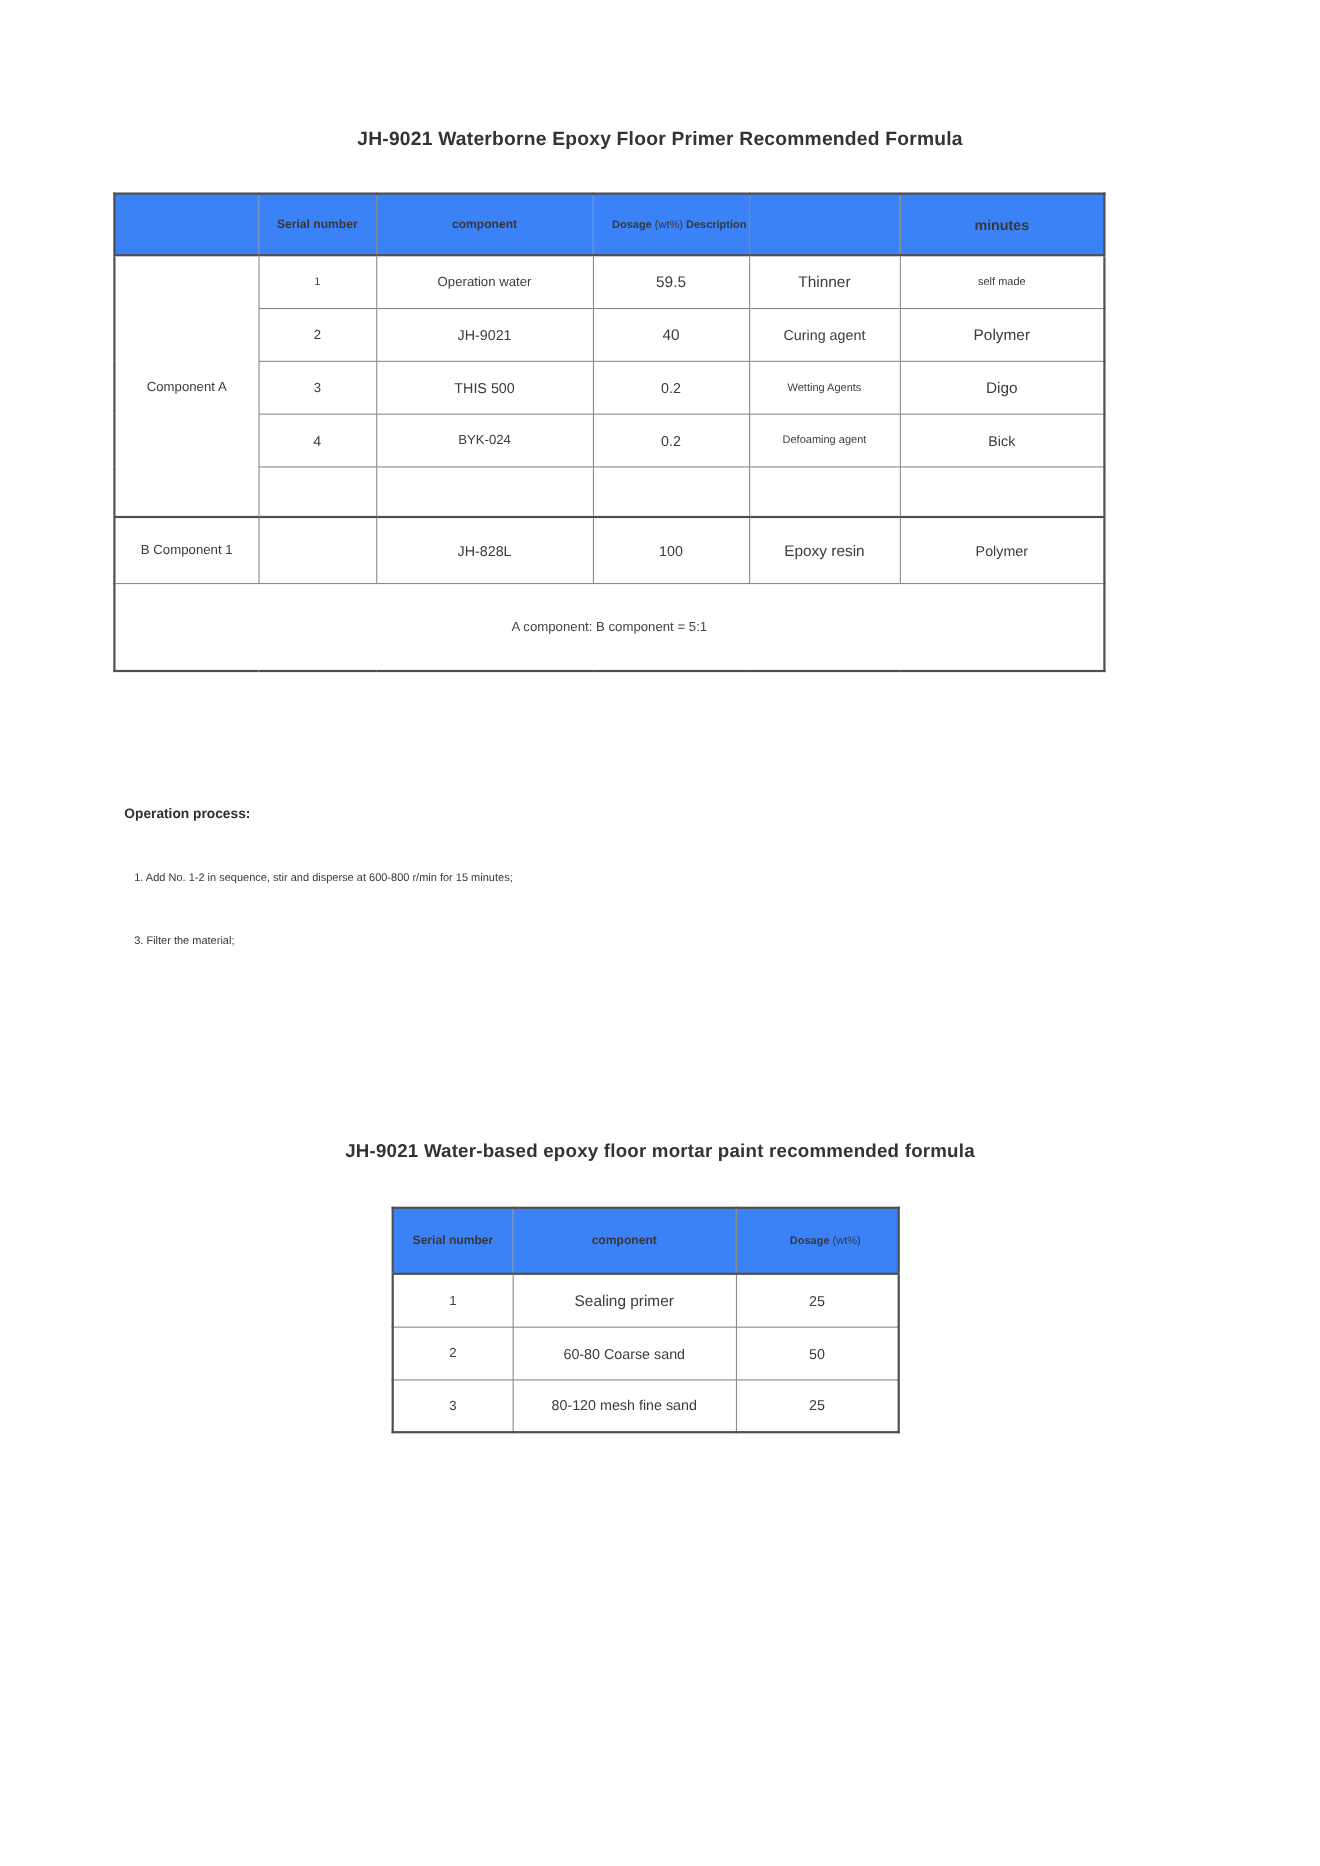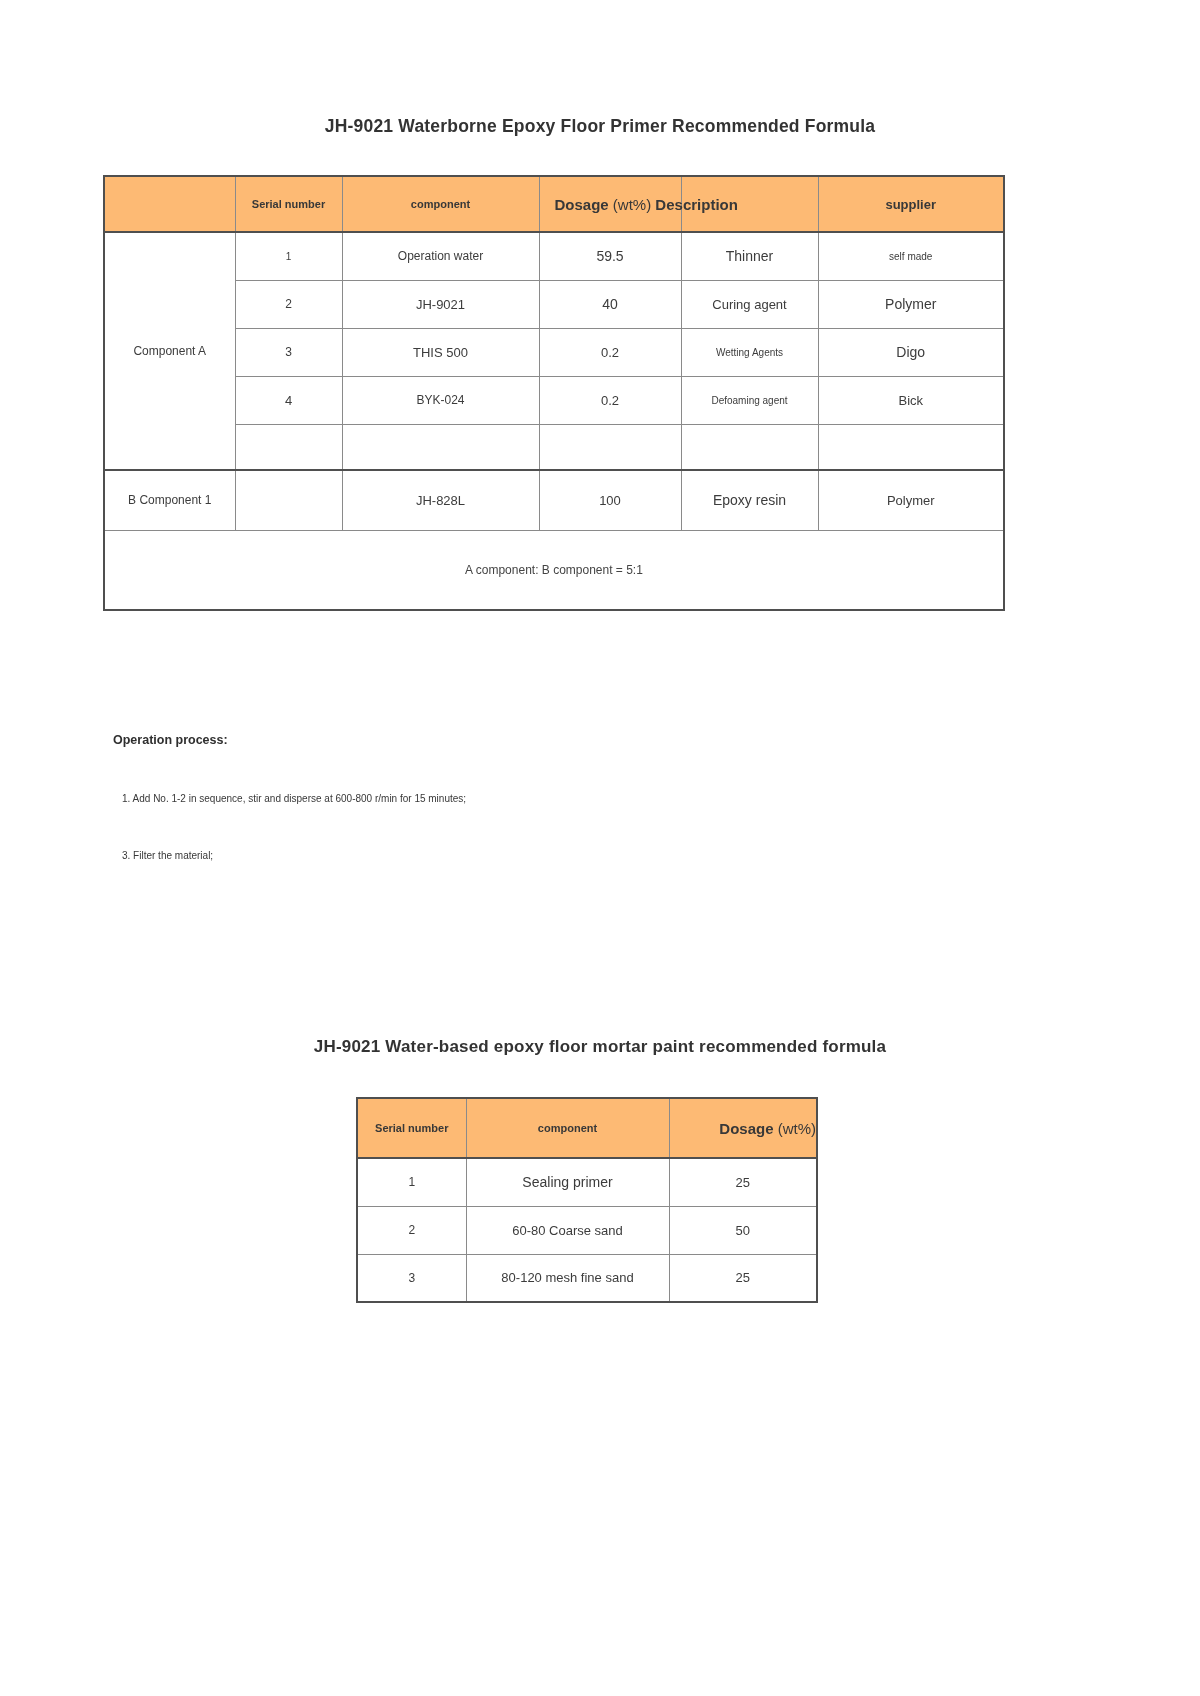--- a/index.html
+++ b/index.html
@@ -33,38 +33,38 @@
     width: 460px;
     border: 2px solid #4f4f4f;
   }
   td {
     border: 1px solid #8a8a8a;
     text-align: center;
     vertical-align: middle;
     color: #3c3c3c;
     font-size: 12px;
   }
-  tr.head { background: #fdba74; }
+  tr.head { background: #3b82f6; }
   tr.head td { font-weight: bold; border-bottom: 2px solid #4f4f4f; color: #383838; }
   .primer-table tr.head { height: 56px; }
   .primer-table tr.row { height: 48px; }
   .primer-table tr.row-empty { height: 46px; }
   .primer-table tr.brow { height: 60px; }
   .primer-table tr.brow td { border-top: 2px solid #4f4f4f; }
   .primer-table tr.foot { height: 80px; }
   .primer-table tr.foot td { font-size: 12px; color: #444444; }
 
   .mortar-table tr.head { height: 60px; }
   .mortar-table tr.row { height: 48px; }
 
   td.h-sm { font-size: 11px; }
   td.h-lg { font-size: 13px; }
   td.h-dosage {
-    font-size: 15px;
-    text-align: right;
+    font-size: 10px;
+    text-align: center;
     padding-left: 15px;
     white-space: nowrap;
     overflow: visible;
   }
   td.h-dosage .unit { font-weight: normal; }
 
   .fs10 { font-size: 10px; }
   .fs11 { font-size: 13px; }
   .fs12 { font-size: 12px; }
   .fs13 { font-size: 13px; }
@@ -101,21 +101,21 @@
         <col style="width:137px">
         <col style="width:186px">
     </colgroup>
     <tbody>
       <tr class="head">
         <td></td>
         <td class="h-sm">Serial number</td>
         <td class="h-sm">component</td>
         <td class="h-dosage"><span>Dosage</span> <span class="unit">(wt%)</span> <span>Description</span></td>
         <td></td>
-        <td class="h-lg">supplier</td>
+        <td class="h-lg">minutes</td>
       </tr>
       <tr class="row">
         <td rowspan="5" class="fs12">Component A</td>
         <td class="fs10">1</td>
         <td class="fs12">Operation water</td>
         <td class="fs14">59.5</td>
         <td class="fs14">Thinner</td>
         <td class="fs10">self made</td>
       </tr>
       <tr class="row">

